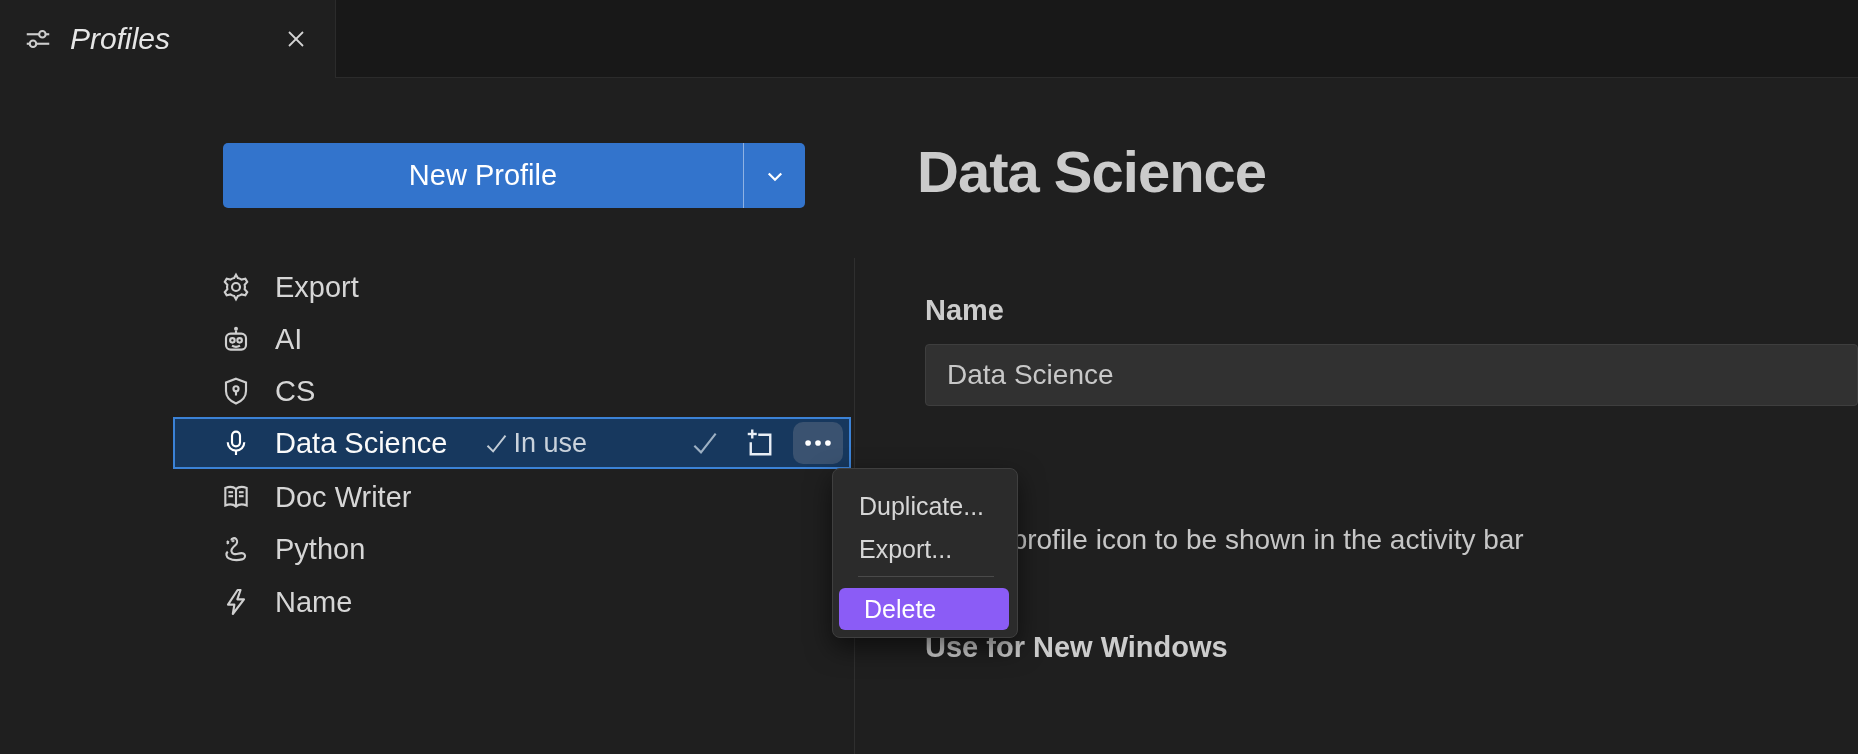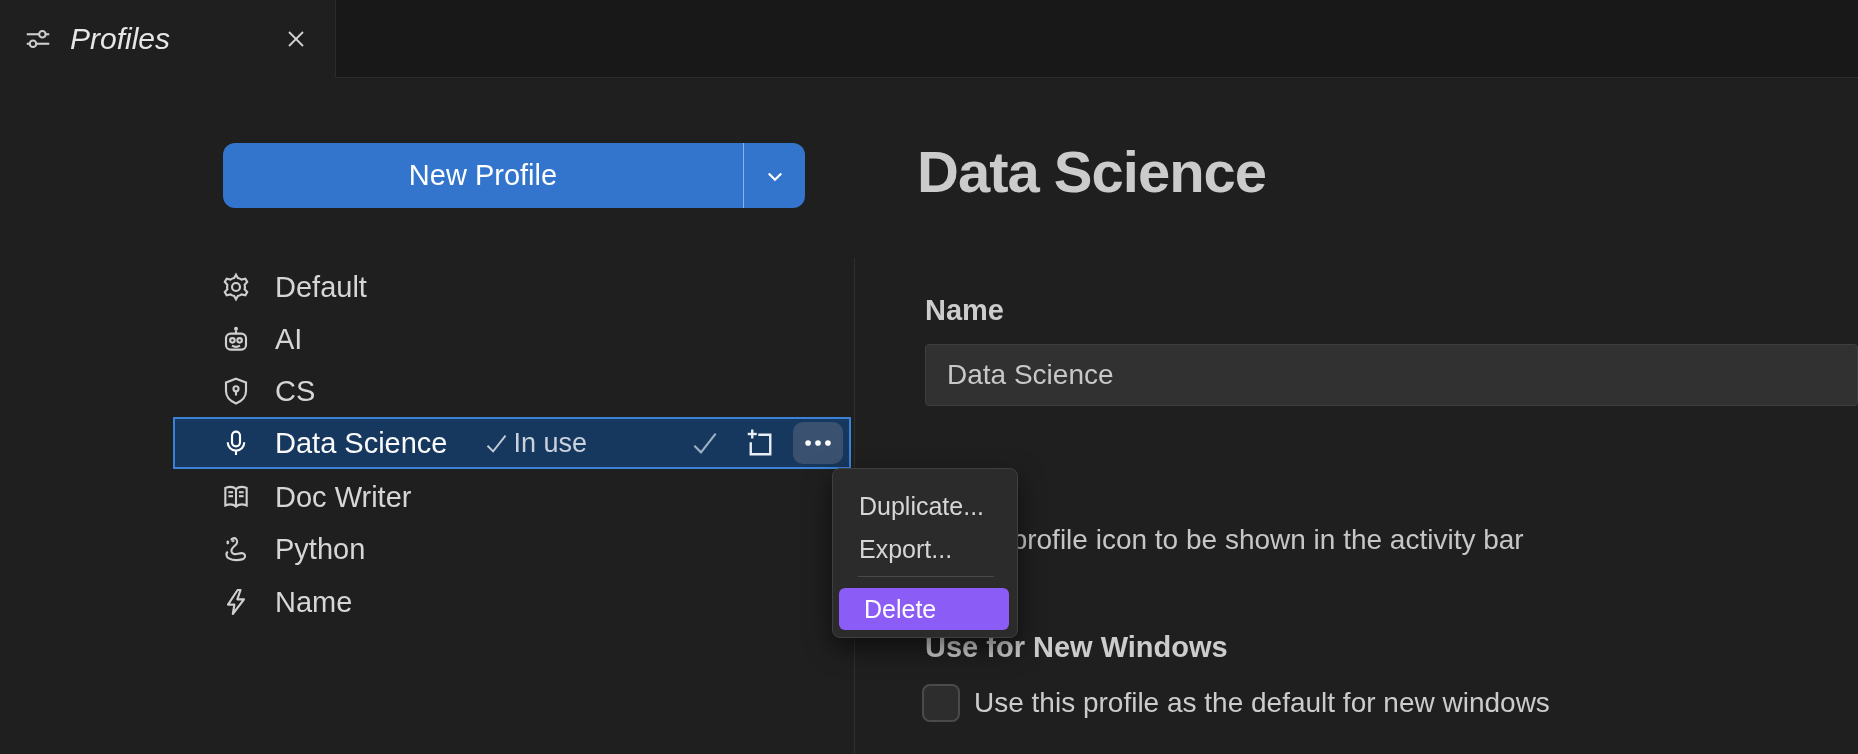--- a/index.html
+++ b/index.html
@@ -13,21 +13,21 @@
   .tabbar { position:absolute; left:0; top:0; width:1858px; height:78px;
     background:#181818; border-bottom:1px solid #2b2b2b; }
   .tab { position:absolute; left:0; top:0; width:336px; height:78px;
     background:#1f1f1f; border-right:1px solid #2b2b2b;
     display:flex; align-items:center; padding:0 22px; gap:16px; }
   .tab-label { font-style: italic; font-size:30px; color:#e6e6e6; white-space:nowrap; }
   .tab-close { margin-left:auto; width:34px; height:34px; display:flex;
     align-items:center; justify-content:center; border-radius:6px; cursor:pointer; }
   
   .btn-split { position:absolute; left:223px; top:143px; width:582px; height:65px;
-    background:#3374cc; border-radius:12px; display:flex; color:#fff; }
+    background:#3374cc; border-radius:5px; display:flex; color:#fff; }
   .btn-main { flex:1; display:flex; align-items:center; justify-content:center;
     font-size:29px; border-right:1px solid rgba(255,255,255,0.45); cursor:pointer; }
   .btn-drop { width:61px; display:flex; align-items:center; justify-content:center; cursor:pointer; }
   .plist { position:absolute; left:173px; top:261px; width:678px; }
   .prow { position:absolute; left:0; width:678px; height:52px;
     display:flex; align-items:center; padding-left:47px; gap:23px; cursor:pointer; }
   .prow .rlabel { font-size:29px; color:#d6d6d6; white-space:nowrap; }
   .ric { width:32px; height:32px; flex:0 0 32px; display:flex; align-items:center; justify-content:center; }
   .prow.selected { background:#17385e; border:2px solid #3b82d6; padding-left:45px; }
   .prow.selected .rlabel { color:#fafafa; }
@@ -100,21 +100,21 @@
 
   <div class="plist">
 
     <div class="prow" style="top:0px">
       <span class="ric">
         <svg width="32" height="32" viewBox="0 0 24 24" fill="none" stroke="#cfcfcf" stroke-width="1.6">
           <circle cx="12" cy="12" r="3"></circle>
           <path d="M12 2.8 L13.4 5.2 A7 7 0 0 1 16.2 6.4 L19 5.8 L20.4 8.2 L18.5 10.3 A7 7 0 0 1 18.5 13.7 L20.4 15.8 L19 18.2 L16.2 17.6 A7 7 0 0 1 13.4 18.8 L12 21.2 L10.6 18.8 A7 7 0 0 1 7.8 17.6 L5 18.2 L3.6 15.8 L5.5 13.7 A7 7 0 0 1 5.5 10.3 L3.6 8.2 L5 5.8 L7.8 6.4 A7 7 0 0 1 10.6 5.2 Z"></path>
         </svg>
       </span>
-      <span class="rlabel">Default</span>
+      <span class="rlabel">Export</span>
     </div>
 
     <div class="prow" style="top:52px">
       <span class="ric">
         <svg width="32" height="32" viewBox="0 0 24 24" fill="none" stroke="#cfcfcf" stroke-width="1.6">
           <rect x="4.5" y="8" width="15" height="12" rx="3.5"></rect>
           <line x1="12" y1="8" x2="12" y2="5.6"></line>
           <circle cx="12" cy="4.3" r="1.5" fill="#cfcfcf" stroke="none"></circle>
           <circle cx="9.3" cy="13" r="1.7"></circle>
           <circle cx="14.7" cy="13" r="1.7"></circle>
@@ -209,24 +209,20 @@
     </div>
   </div>
 
   <div class="vsep"></div>
 
   <div class="d-title">Data Science</div>
   <div class="d-name-label">Name</div>
   <input class="d-name-input" type="text" value="Data Science" style="">
   <div class="d-icon-hint">Choose a profile icon to be shown in the activity bar</div>
   <div class="d-windows-head">Use for New Windows</div>
-  <div class="d-checkrow">
-    <div class="checkbox"></div>
-    <div class="check-label">Use this profile as the default for new windows</div>
-  </div>
 
   <div class="menu">
     <div class="menu-item" style="top:20px">Duplicate...</div>
     <div class="menu-item" style="top:63px">Export...</div>
     <div class="menu-sep"></div>
     <div class="menu-item highlight">Delete</div>
   </div>
 
 </div>
 

